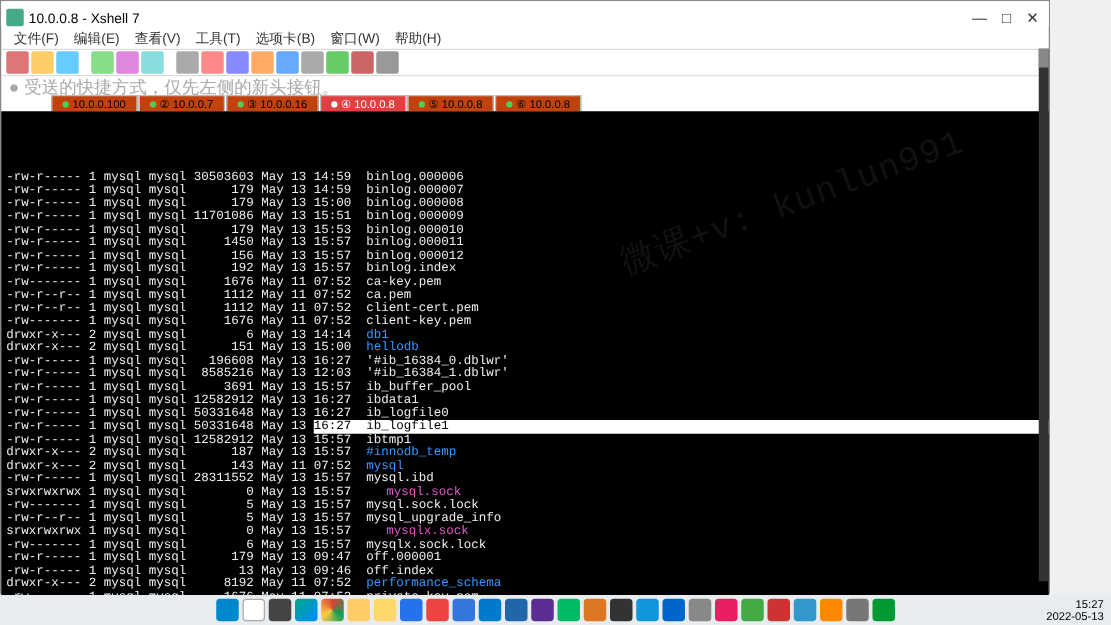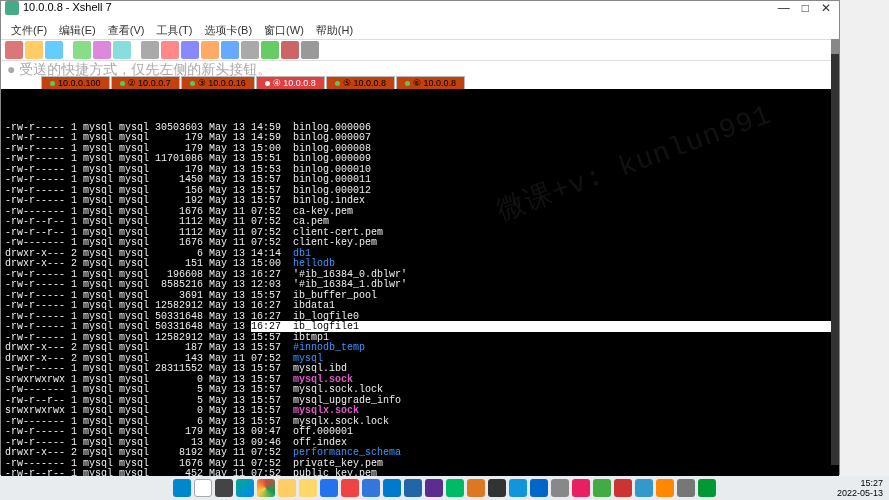--- a/index.html
+++ b/index.html
@@ -1,38 +1,38 @@
 <!DOCTYPE html>
 <html><head>
 <meta charset="utf-8">
 <style>
 * { margin:0; padding:0; box-sizing:border-box; }
 body { font-family:"Microsoft YaHei",Arial,sans-serif; font-size:11px; background:#f0f0f0; width:889px; height:500px; overflow:hidden; position:relative; }
 .window { width:840px; height:475px; background:#fff; border:1px solid #888; position:relative; }
-.titlebar { height:20px; background:#fff; display:flex; align-items:flex-start; padding:0 4px; font-size:11px; }
+.titlebar { height:20px; background:#fff; display:flex; align-items:flex-end; padding:0 4px; font-size:11px; }
 .titlebar .icon { width:14px; height:14px; background:#4a8; border-radius:2px; margin-right:4px; }
 .titlebar .title { flex:1; font-size:11px; }
 .titlebar .winbtns { display:flex; gap:12px; padding-right:4px; font-size:12px; color:#333; }
 .titlebar .winbtns span { cursor:pointer; }
 .menubar { height:18px; display:flex; padding-left:6px; gap:4px; font-size:11px; color:#333; align-items:center; }
 .menubar span { padding:1px 4px; cursor:pointer; }
 .toolbar { height:22px; display:flex; align-items:center; padding-left:4px; gap:2px; border-top:1px solid #ddd; border-bottom:1px solid #ddd; }
 .toolbar .tbtn { width:18px; height:18px; border-radius:2px; display:inline-block; }
 .addrbar { height:16px; display:flex; align-items:center; padding-left:6px; font-size:10px; color:#5a8; gap:4px; }
 .addrbar .dot { width:8px; height:8px; background:#5c5; border-radius:50%; }
 .tabs { height:16px; display:flex; padding-left:40px; gap:1px; align-items:flex-end; font-size:9px; }
 .tab { padding:1px 8px; background:#c2410c; border:1px solid #bbb; border-bottom:none; display:flex; align-items:center; gap:3px; cursor:pointer; }
 .tab .dot { width:5px; height:5px; border-radius:50%; background:#5c5; }
 .tab.active { background:#e04040; color:#fff; }
 .tab.active .dot { background:#fff; }
-.terminal { background:#000; color:#eee; font-family:Consolas,"Courier New",monospace; font-size:10px; line-height:10.5px; height:388px; padding:2px 4px; position:relative; overflow:hidden; white-space:pre; }
+.terminal { background:#000; color:#eee; font-family:Consolas,"Courier New",monospace; font-size:10px; line-height:10.5px; height:388px; padding:17px 4px; position:relative; overflow:hidden; white-space:pre; }
 .terminal .row { white-space:pre; }
 .hl { background:#fff; color:#000; }
 .c-blue { color:#3498ff; }
-.c-mag { color:#e05acb; font-weight:bold; }
+.c-mag { color:#e05acb; font-weight:normal;margin-left:16px; }
 .watermark { position:absolute; right:60px; top:70px; font-size:28px; color:#333; transform:rotate(-20deg); opacity:.35; pointer-events:none; letter-spacing:1px; }
 .statusbar { height:16px; background:#f5f5f5; display:flex; align-items:center; padding:0 6px; font-size:9px; justify-content:space-between; }
 .statusbar .right { display:flex; gap:8px; color:#444; }
 .taskbar { position:absolute; bottom:0; left:0; right:0; height:24px; background:#e8ecef; display:flex; align-items:center; justify-content:center; gap:3px; padding:0 4px; }
 .taskbar .app { width:18px; height:18px; border-radius:3px; }
 .taskbar .time { position:absolute; right:6px; font-size:9px; text-align:right; line-height:10px; }
 .topbox { position:absolute; top:0; left:50%; transform:translateX(-50%); background:#2c8; color:#fff; font-size:9px; padding:1px 14px; border-radius:0 0 3px 3px; }
 .scrollclip { position:absolute; right:0; top:38px; width:8px; height:426px; background:#333; }
 .scrollclip .thumb{ width:100%; height:15px; background:#888; position:absolute; top:0;}
 </style>

